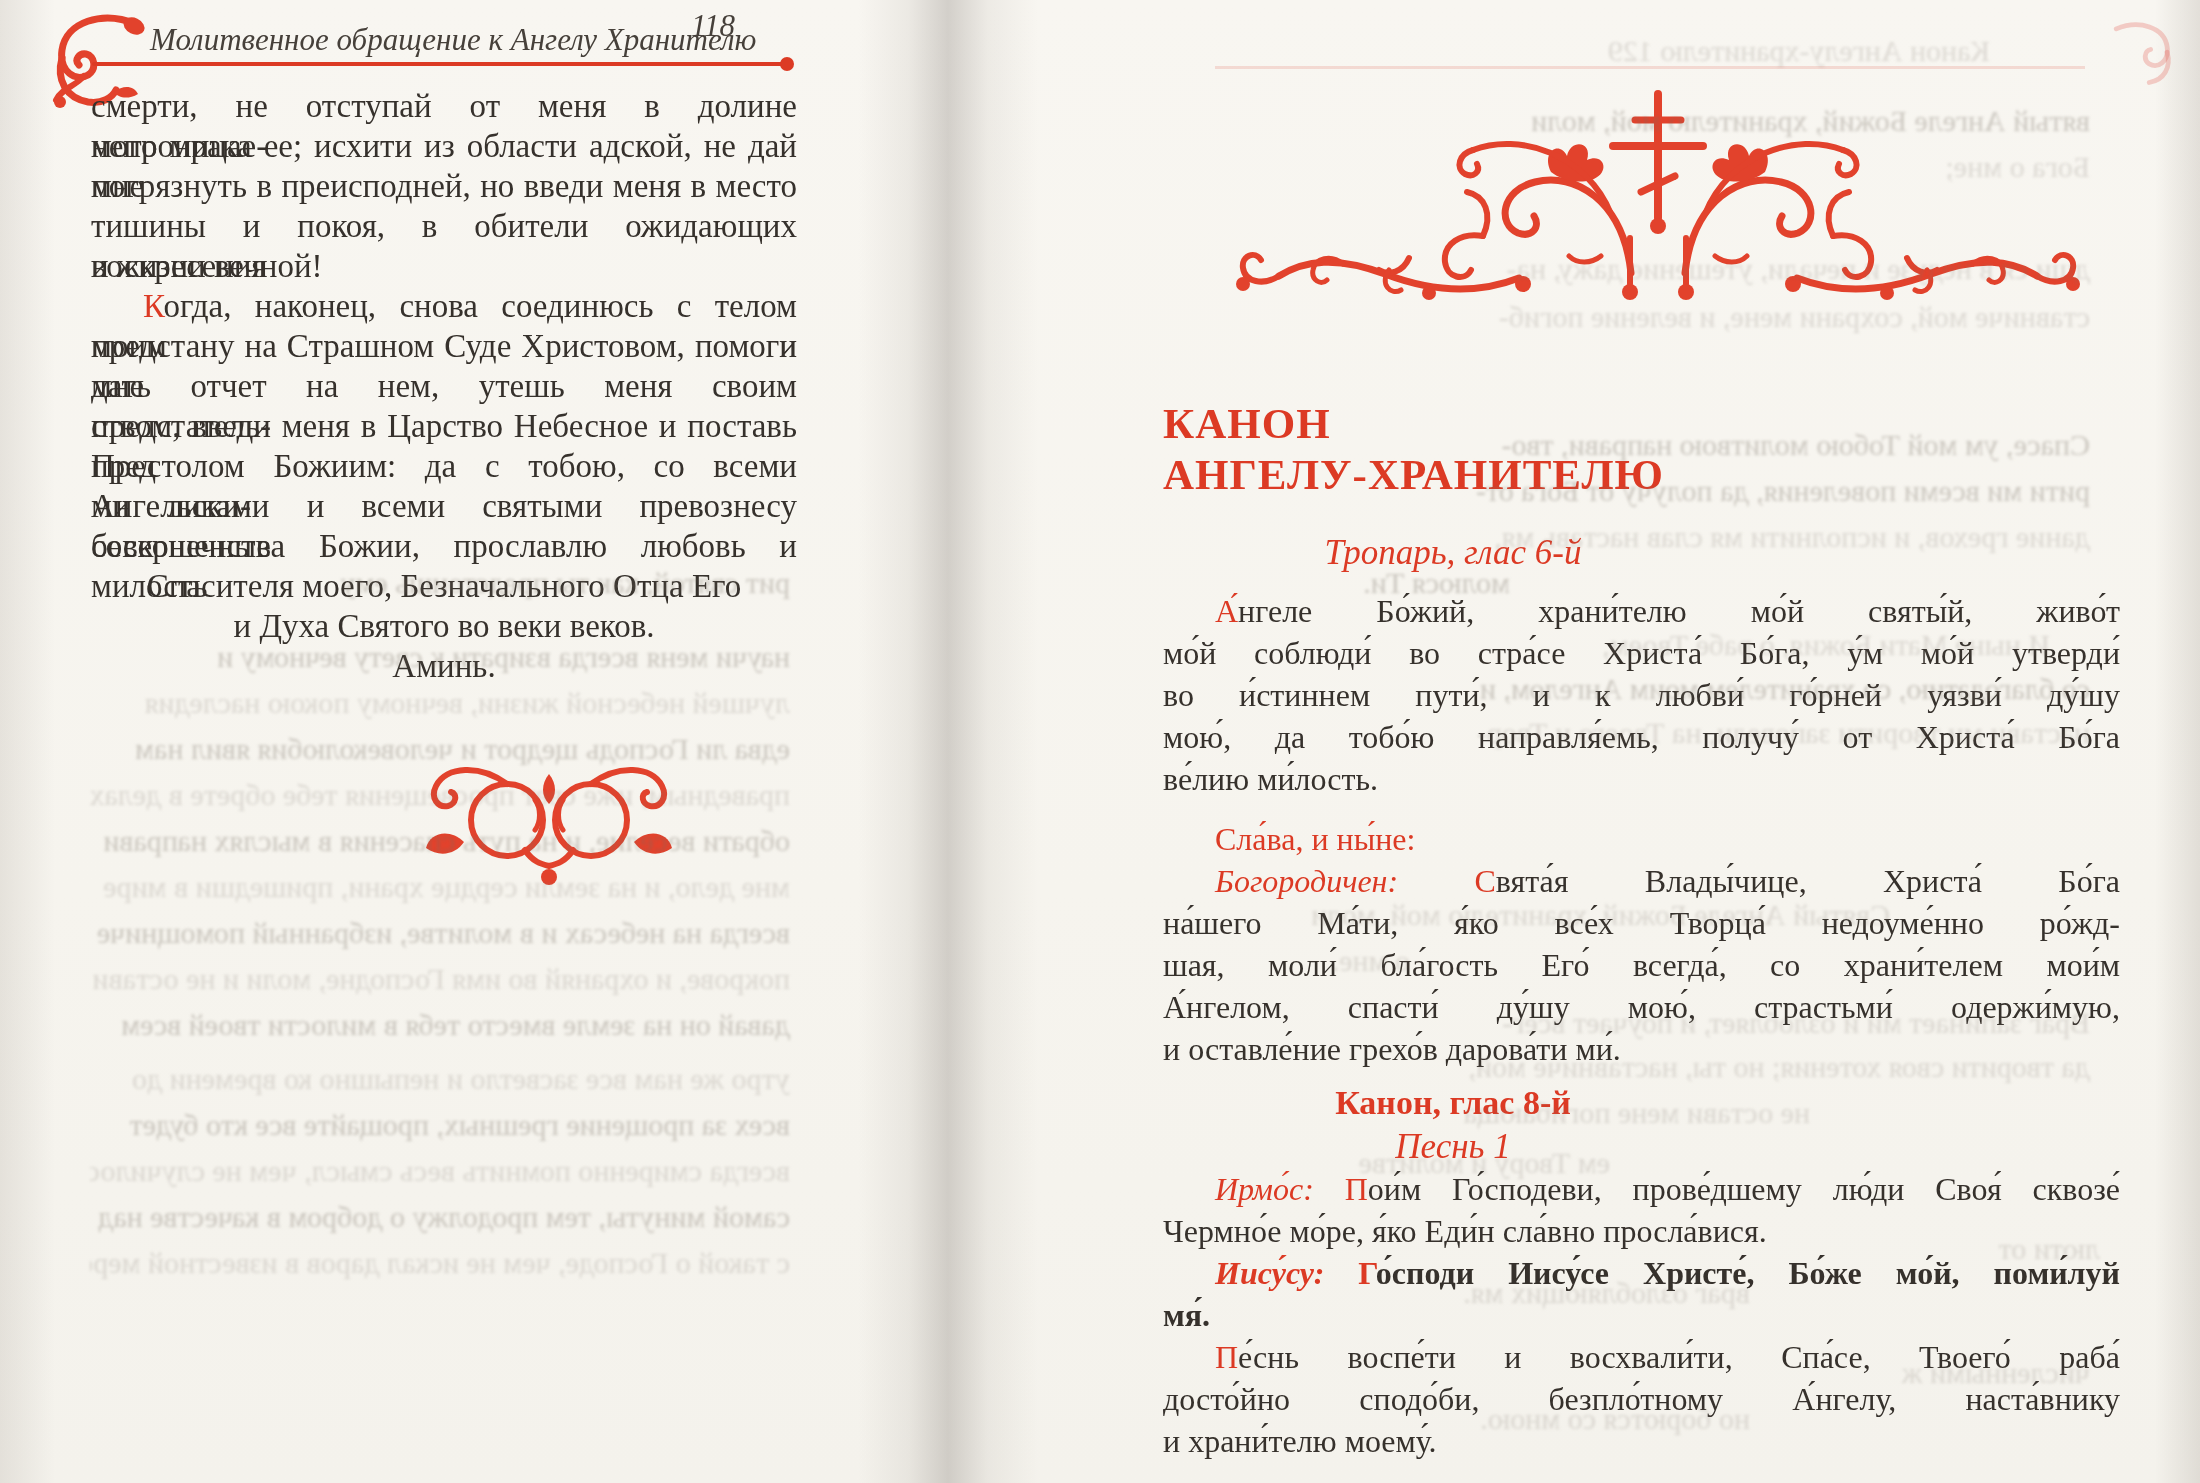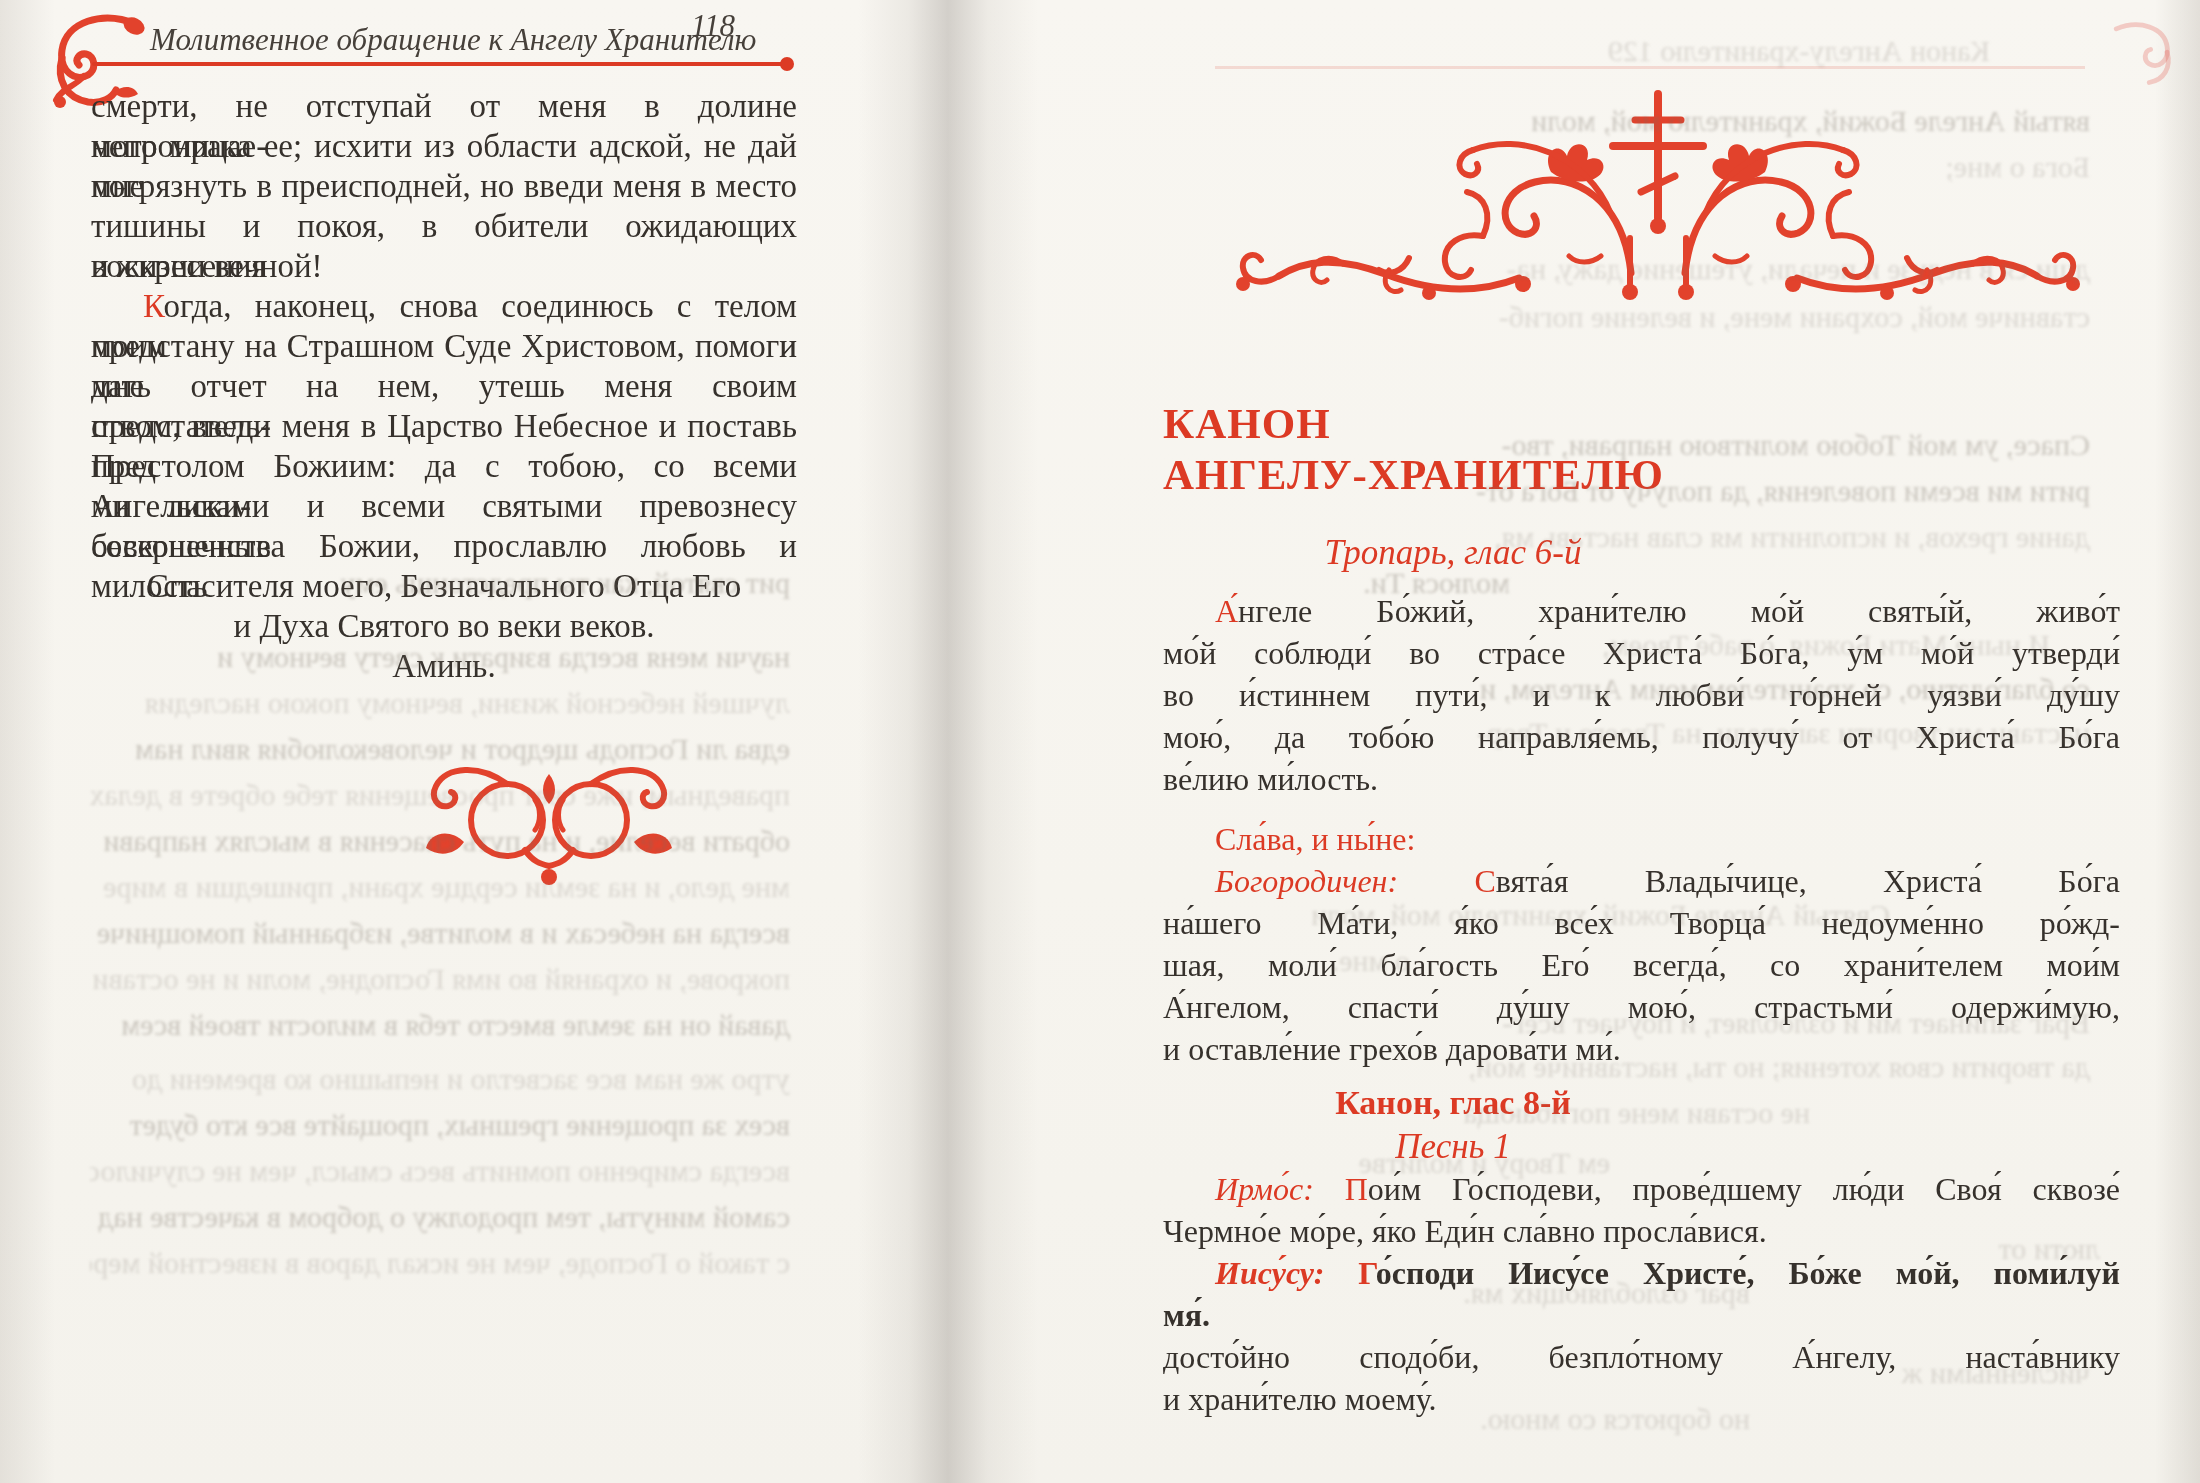--- a/index.html
+++ b/index.html
@@ -199,20 +199,21 @@
       <div class="h-sub h-sub2">Песнь 1</div>
       <div class="para tight">
           <div class="tline j ind"><span class="rlabel">Ирмо́с: </span><span class="initial">П</span>ои́м Го́сподеви, прове́дшему лю́ди Своя́ сквозе́</div>
           <div class="tline">Чермно́е мо́ре, я́ко Еди́н сла́вно просла́вися.</div>
         </div>
       <div class="para tight">
           <div class="tline j ind b"><span class="rlabel">Иису́су: </span><span class="initial">Г</span>о́споди Иису́се Христе́, Бо́же мо́й, поми́луй</div>
           <div class="tline b">мя́.</div>
         </div>
       <div class="para tight">
+          <div class="tline j ind"><span class="initial">П</span>е́снь воспе́ти и восхвали́ти, Спа́се, Твоего́ раба́</div>
           <div class="tline j">досто́йно сподо́би, безпло́тному А́нгелу, наста́внику</div>
           <div class="tline">и храни́телю моему́.</div>
         </div>
     </div>
 
     <div>
         <div class="bleed-line lite" style="left: 1290px; top: 34px; width: 700px;">Канон Ангелу-хранителю        129</div>
         <div class="bleed-line" style="left: 1490px; top: 104px; width: 600px;">вятый Ангеле Божий, хранителю мой, моли</div>
         <div class="bleed-line lite" style="left: 1880px; top: 150px; width: 210px;">Бога о мне;</div>
         <div class="bleed-line lite" style="left: 1470px; top: 252px; width: 620px;">дши ся в недузе и печали, утешение дажу, на-</div>

